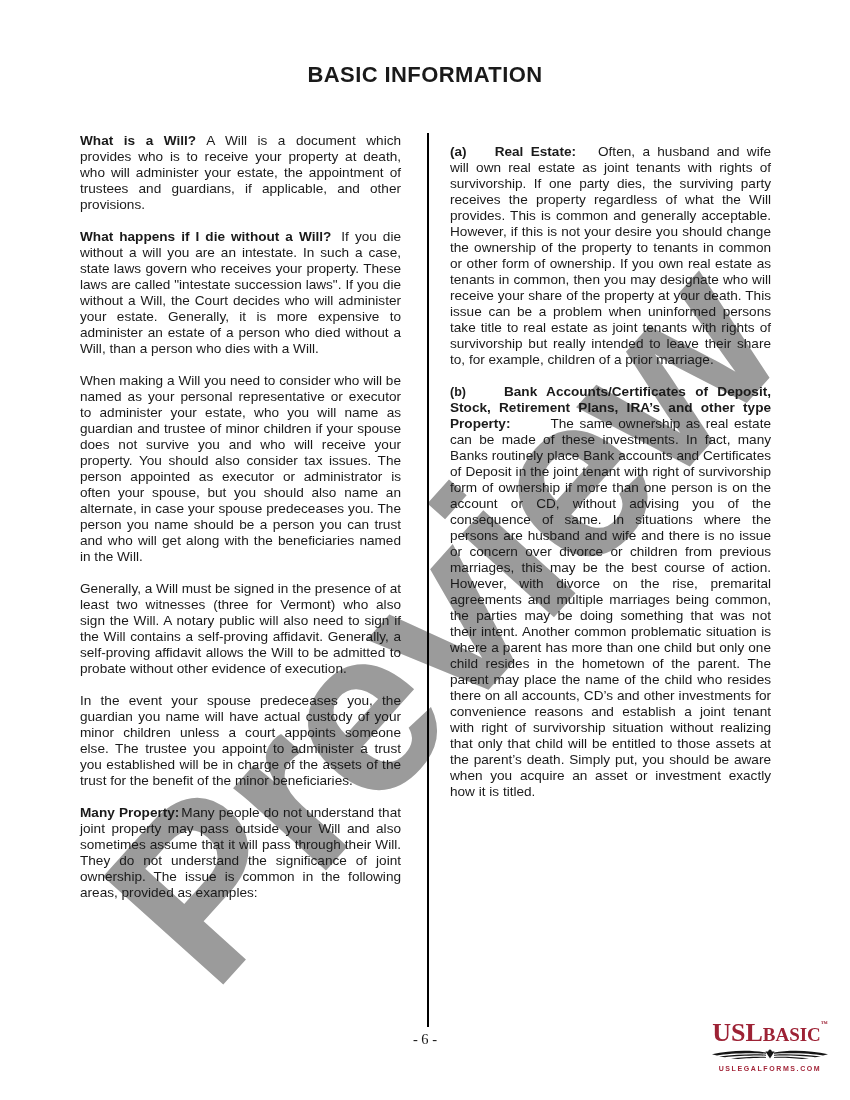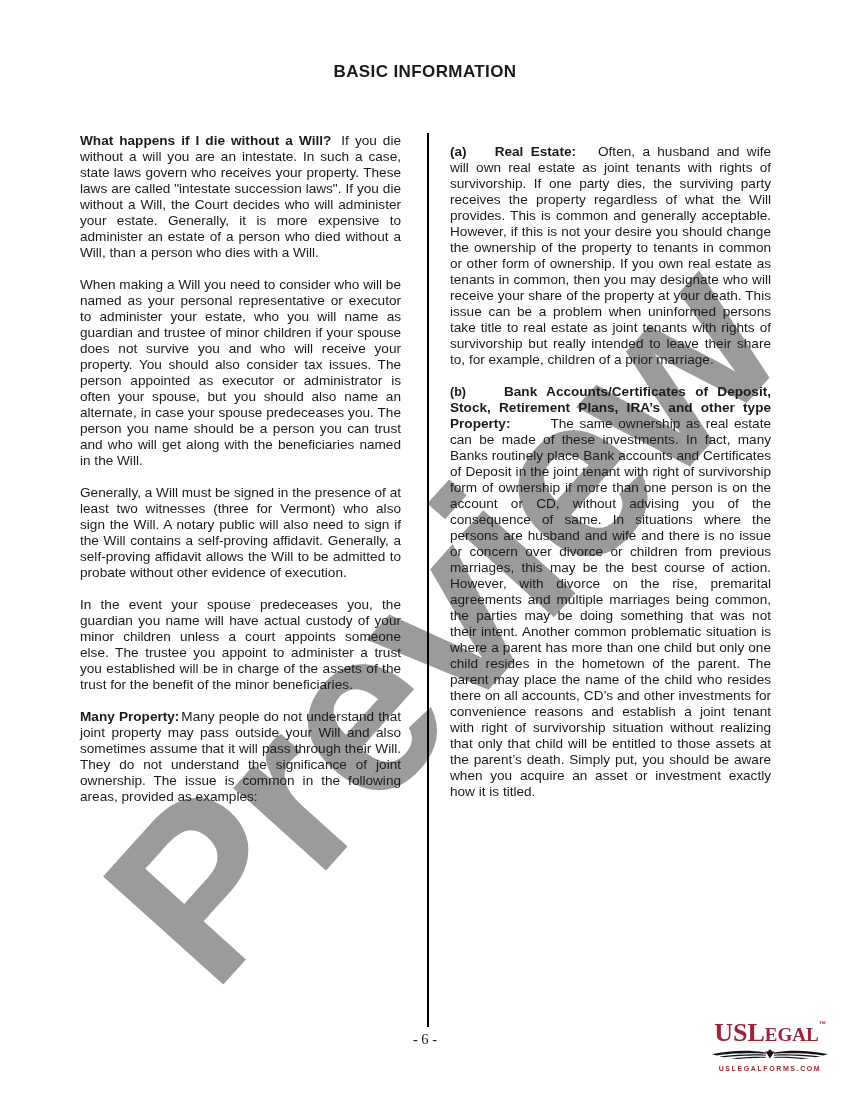--- a/index.html
+++ b/index.html
@@ -21,21 +21,21 @@
     letter-spacing: -4px;
     color: #9b9b9b;
     white-space: nowrap;
     z-index: 0;
     user-select: none;
   }
   .title {
     position: absolute;
     left: 0; top: 62px; width: 850px;
     text-align: center;
-    font-size: 17px;
+    font-size: 22px;
     font-weight: bold;
     letter-spacing: 0.4px;
     z-index: 2;
   }
   .col {
     position: absolute;
     width: 321px;
     font-size: 13.6px;
     line-height: 16px;
     text-align: justify;
@@ -100,38 +100,39 @@
   }
 </style>
 </head>
 <body>
 
 <div class="watermark">Preview</div>
 
 <h1 class="title">BASIC INFORMATION</h1>
 
 <div class="col col-left">
+  <p><b class="lead">What is a Will?</b><span class="gap g10"></span><span>A Will is a document which provides who is to receive your property at death, who will administer your estate, the appointment of trustees and guardians, if applicable, and other provisions.</span></p>
   <p><b class="lead">What happens if I die without a Will?</b><span class="gap g10"></span><span>If you die without a will you are an intestate. In such a case, state laws govern who receives your property. These laws are called "intestate succession laws". If you die without a Will, the Court decides who will administer your estate. Generally, it is more expensive to administer an estate of a person who died without a Will, than a person who dies with a Will.</span></p>
   <p><span>When making a Will you need to consider who will be named as your personal representative or executor to administer your estate, who you will name as guardian and trustee of minor children if your spouse does not survive you and who will receive your property. You should also consider tax issues. The person appointed as executor or administrator is often your spouse, but you should also name an alternate, in case your spouse predeceases you. The person you name should be a person you can trust and who will get along with the beneficiaries named in the Will.</span></p>
   <p><span>Generally, a Will must be signed in the presence of at least two witnesses (three for Vermont) who also sign the Will. A notary public will also need to sign if the Will contains a self-proving affidavit. Generally, a self-proving affidavit allows the Will to be admitted to probate without other evidence of execution.</span></p>
   <p><span>In the event your spouse predeceases you, the guardian you name will have actual custody of your minor children unless a court appoints someone else. The trustee you appoint to administer a trust you established will be in charge of the assets of the trust for the benefit of the minor beneficiaries.</span></p>
   <p><b class="lead">Many Property:</b><span class="gap g2"></span><span>Many people do not understand that joint property may pass outside your Will and also sometimes assume that it will pass through their Will. They do not understand the significance of joint ownership. The issue is common in the following areas, provided as examples:</span></p>
 </div>
 
 <div class="divider"></div>
 
 <div class="col col-right">
   <p><b class="lead">(a)</b><span class="gap g28"></span><b class="lead">Real Estate:</b><span class="gap g22"></span><span>Often, a husband and wife will own real estate as joint tenants with rights of survivorship. If one party dies, the surviving party receives the property regardless of what the Will provides. This is common and generally acceptable. However, if this is not your desire you should change the ownership of the property to tenants in common or other form of ownership. If you own real estate as tenants in common, then you may designate who will receive your share of the property at your death. This issue can be a problem when uninformed persons take title to real estate as joint tenants with rights of survivorship but really intended to leave their share to, for example, children of a prior marriage.</span></p>
   <p><b class="lead marker-b">(b)</b><span class="gap g38"></span><b class="lead">Bank Accounts/Certificates of Deposit, Stock, Retirement Plans, IRA’s and other type Property:</b><span class="gap g40"></span><span>The same ownership as real estate can be made of these investments. In fact, many Banks routinely place Bank accounts and Certificates of Deposit in the joint tenant with right of survivorship form of ownership if more than one person is on the account or CD, without advising you of the consequence of same. In situations where the persons are husband and wife and there is no issue or concern over divorce or children from previous marriages, this may be the best course of action. However, with divorce on the rise, premarital agreements and multiple marriages being common, the parties may be doing something that was not their intent. Another common problematic situation is where a parent has more than one child but only one child resides in the hometown of the parent. The parent may place the name of the child who resides there on all accounts, CD’s and other investments for convenience reasons and establish a joint tenant with right of survivorship situation without realizing that only that child will be entitled to those assets at the parent’s death. Simply put, you should be aware when you acquire an asset or investment exactly how it is titled.</span></p>
 </div>
 
 <div class="pagenum">- 6 -</div>
 
 <div class="logo">
-  <div class="logo-brand"><span class="big">US</span><span class="big">L</span><span class="small">EGAL</span><span class="tm">™</span></div>
+  <div class="logo-brand"><span class="big">US</span><span class="big">L</span><span class="small">BASIC</span><span class="tm">™</span></div>
   <div class="logo-wings">
     <svg width="118" height="11" viewBox="0 0 118 11" aria-hidden="true">
       <g fill="#141414">
         <path d="M1,5.2 C18,1.2 40,0.6 55,3.6 L55,4.8 C38,3.6 16,4.8 6,6.4 Z"></path>
         <path d="M8,7.4 C25,5.6 42,4.9 55,5.7 L55,6.7 C40,6.3 24,7.2 14,8.3 Z"></path>
         <path d="M20,9.3 C32,8.1 45,7.5 55,7.9 L55,8.7 C45,8.7 34,9.3 27,9.9 Z"></path>
         <g transform="translate(118,0) scale(-1,1)">
           <path d="M1,5.2 C18,1.2 40,0.6 55,3.6 L55,4.8 C38,3.6 16,4.8 6,6.4 Z"></path>
           <path d="M8,7.4 C25,5.6 42,4.9 55,5.7 L55,6.7 C40,6.3 24,7.2 14,8.3 Z"></path>
           <path d="M20,9.3 C32,8.1 45,7.5 55,7.9 L55,8.7 C45,8.7 34,9.3 27,9.9 Z"></path>

